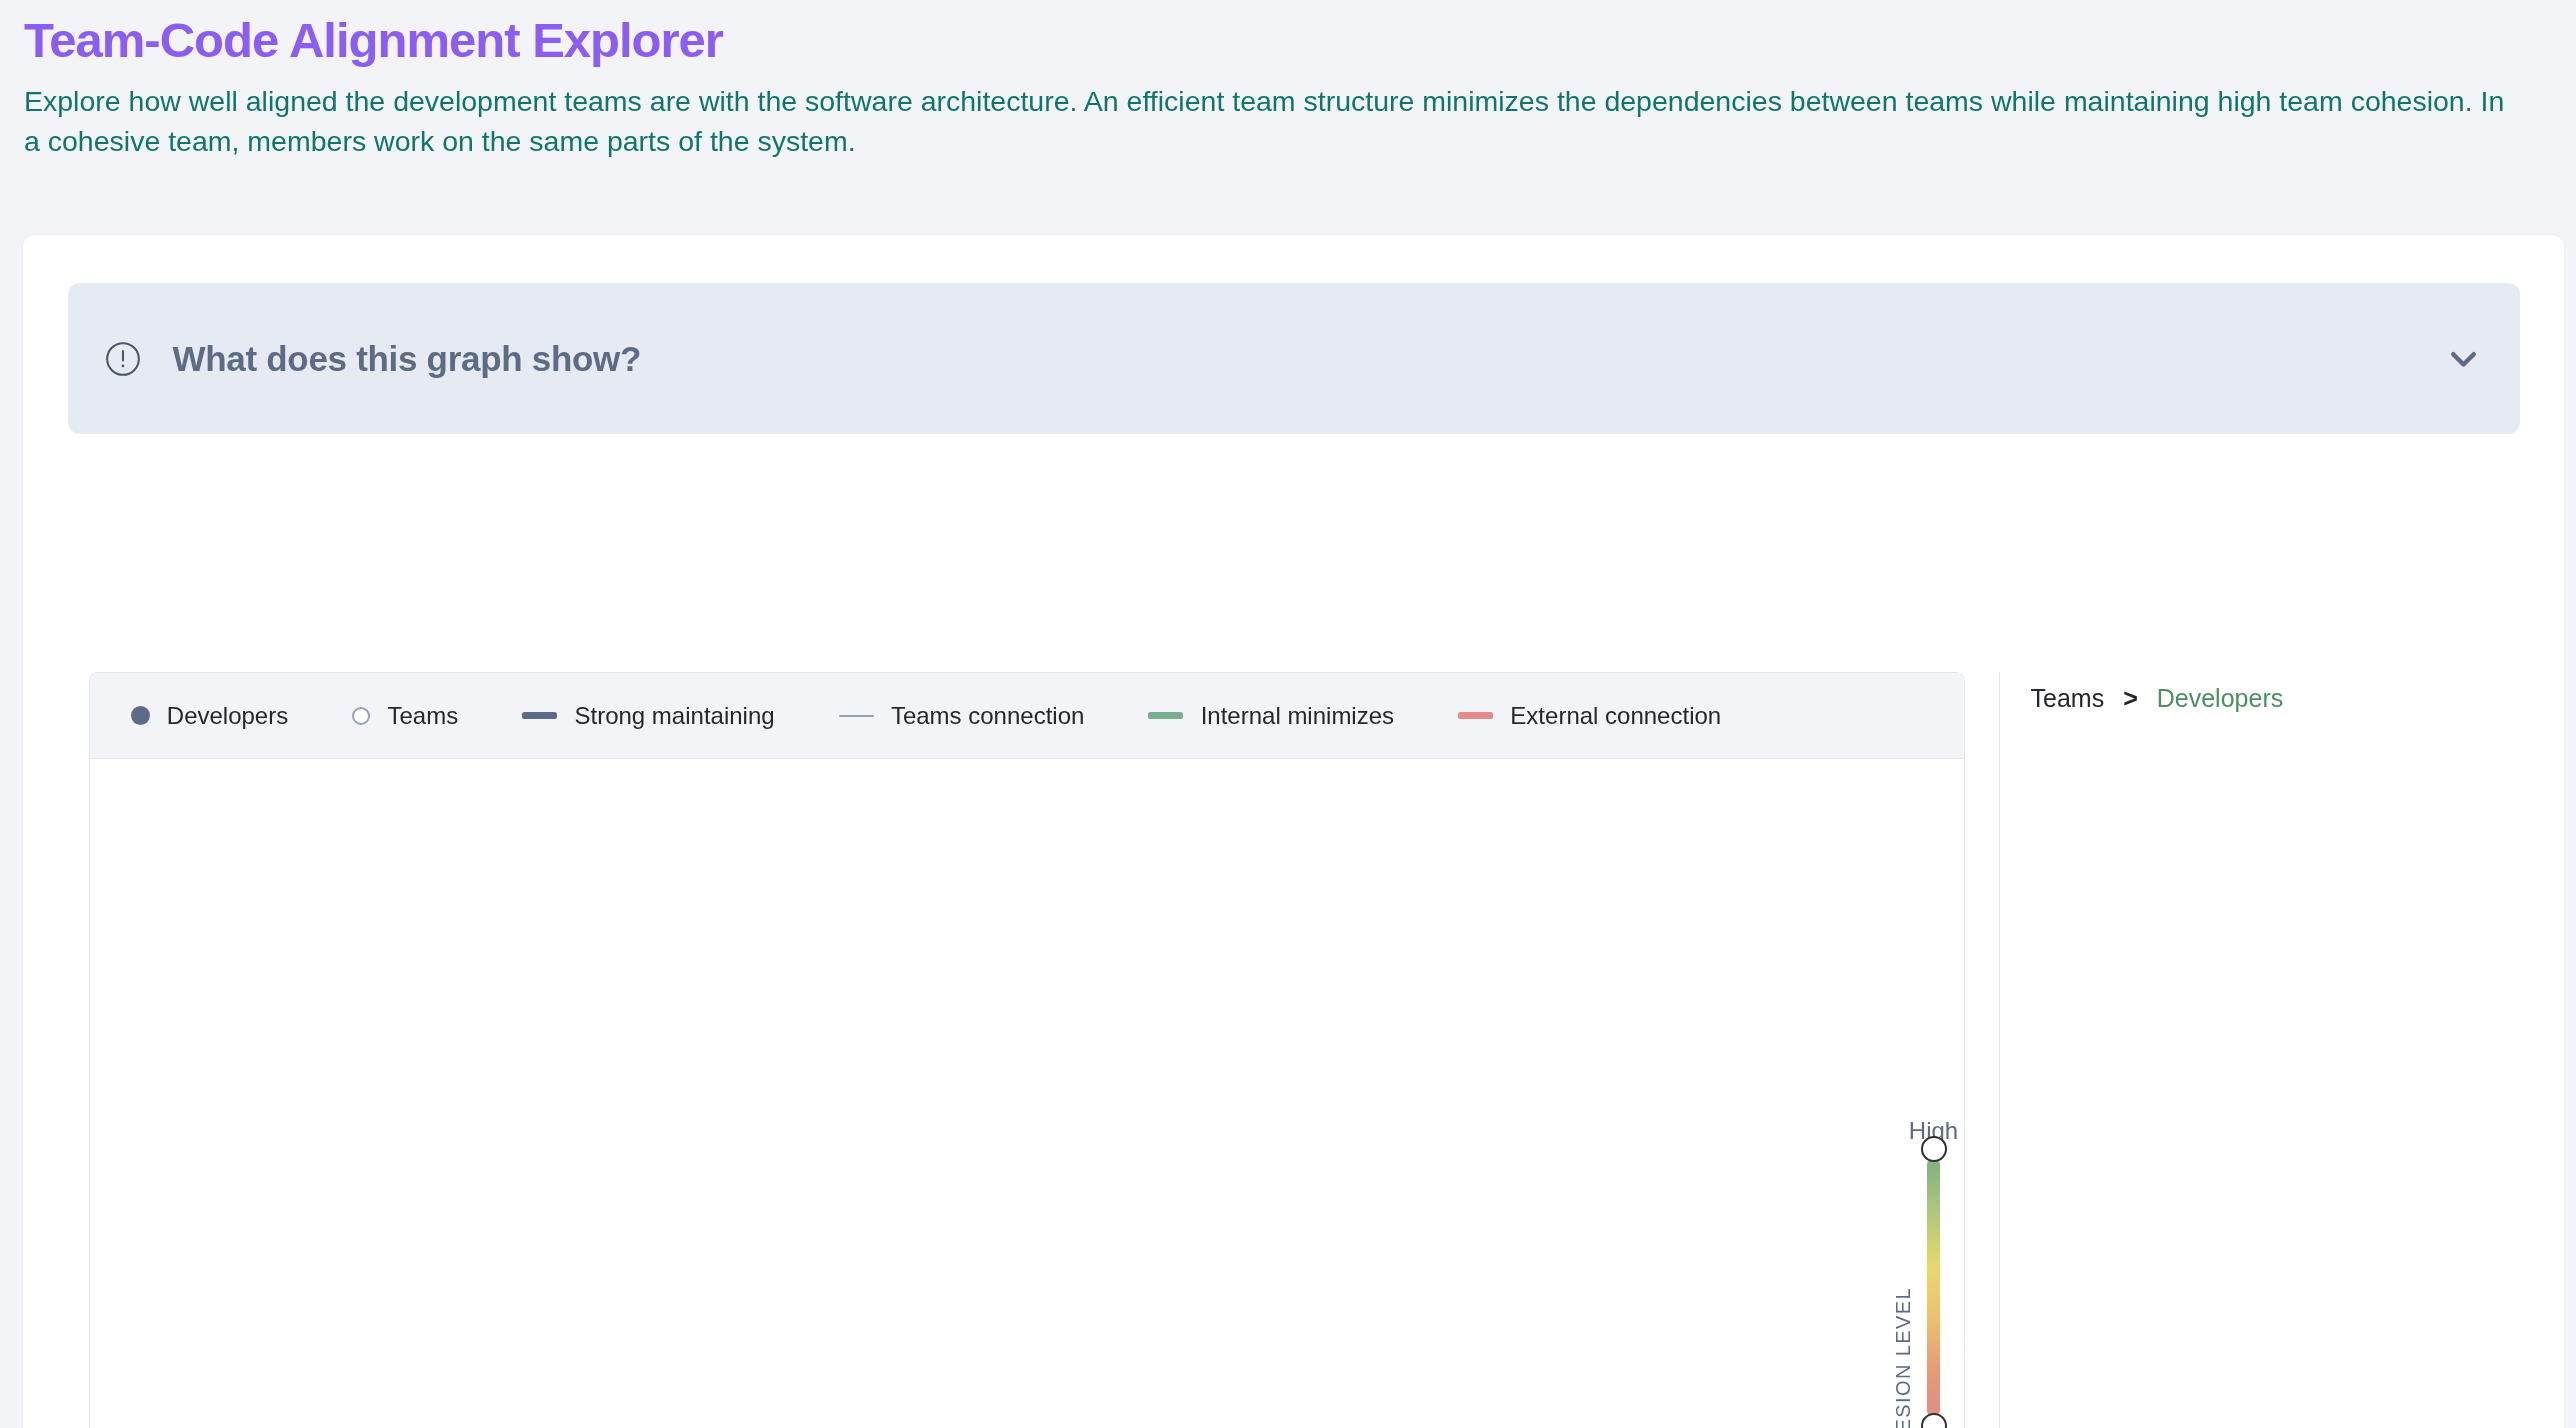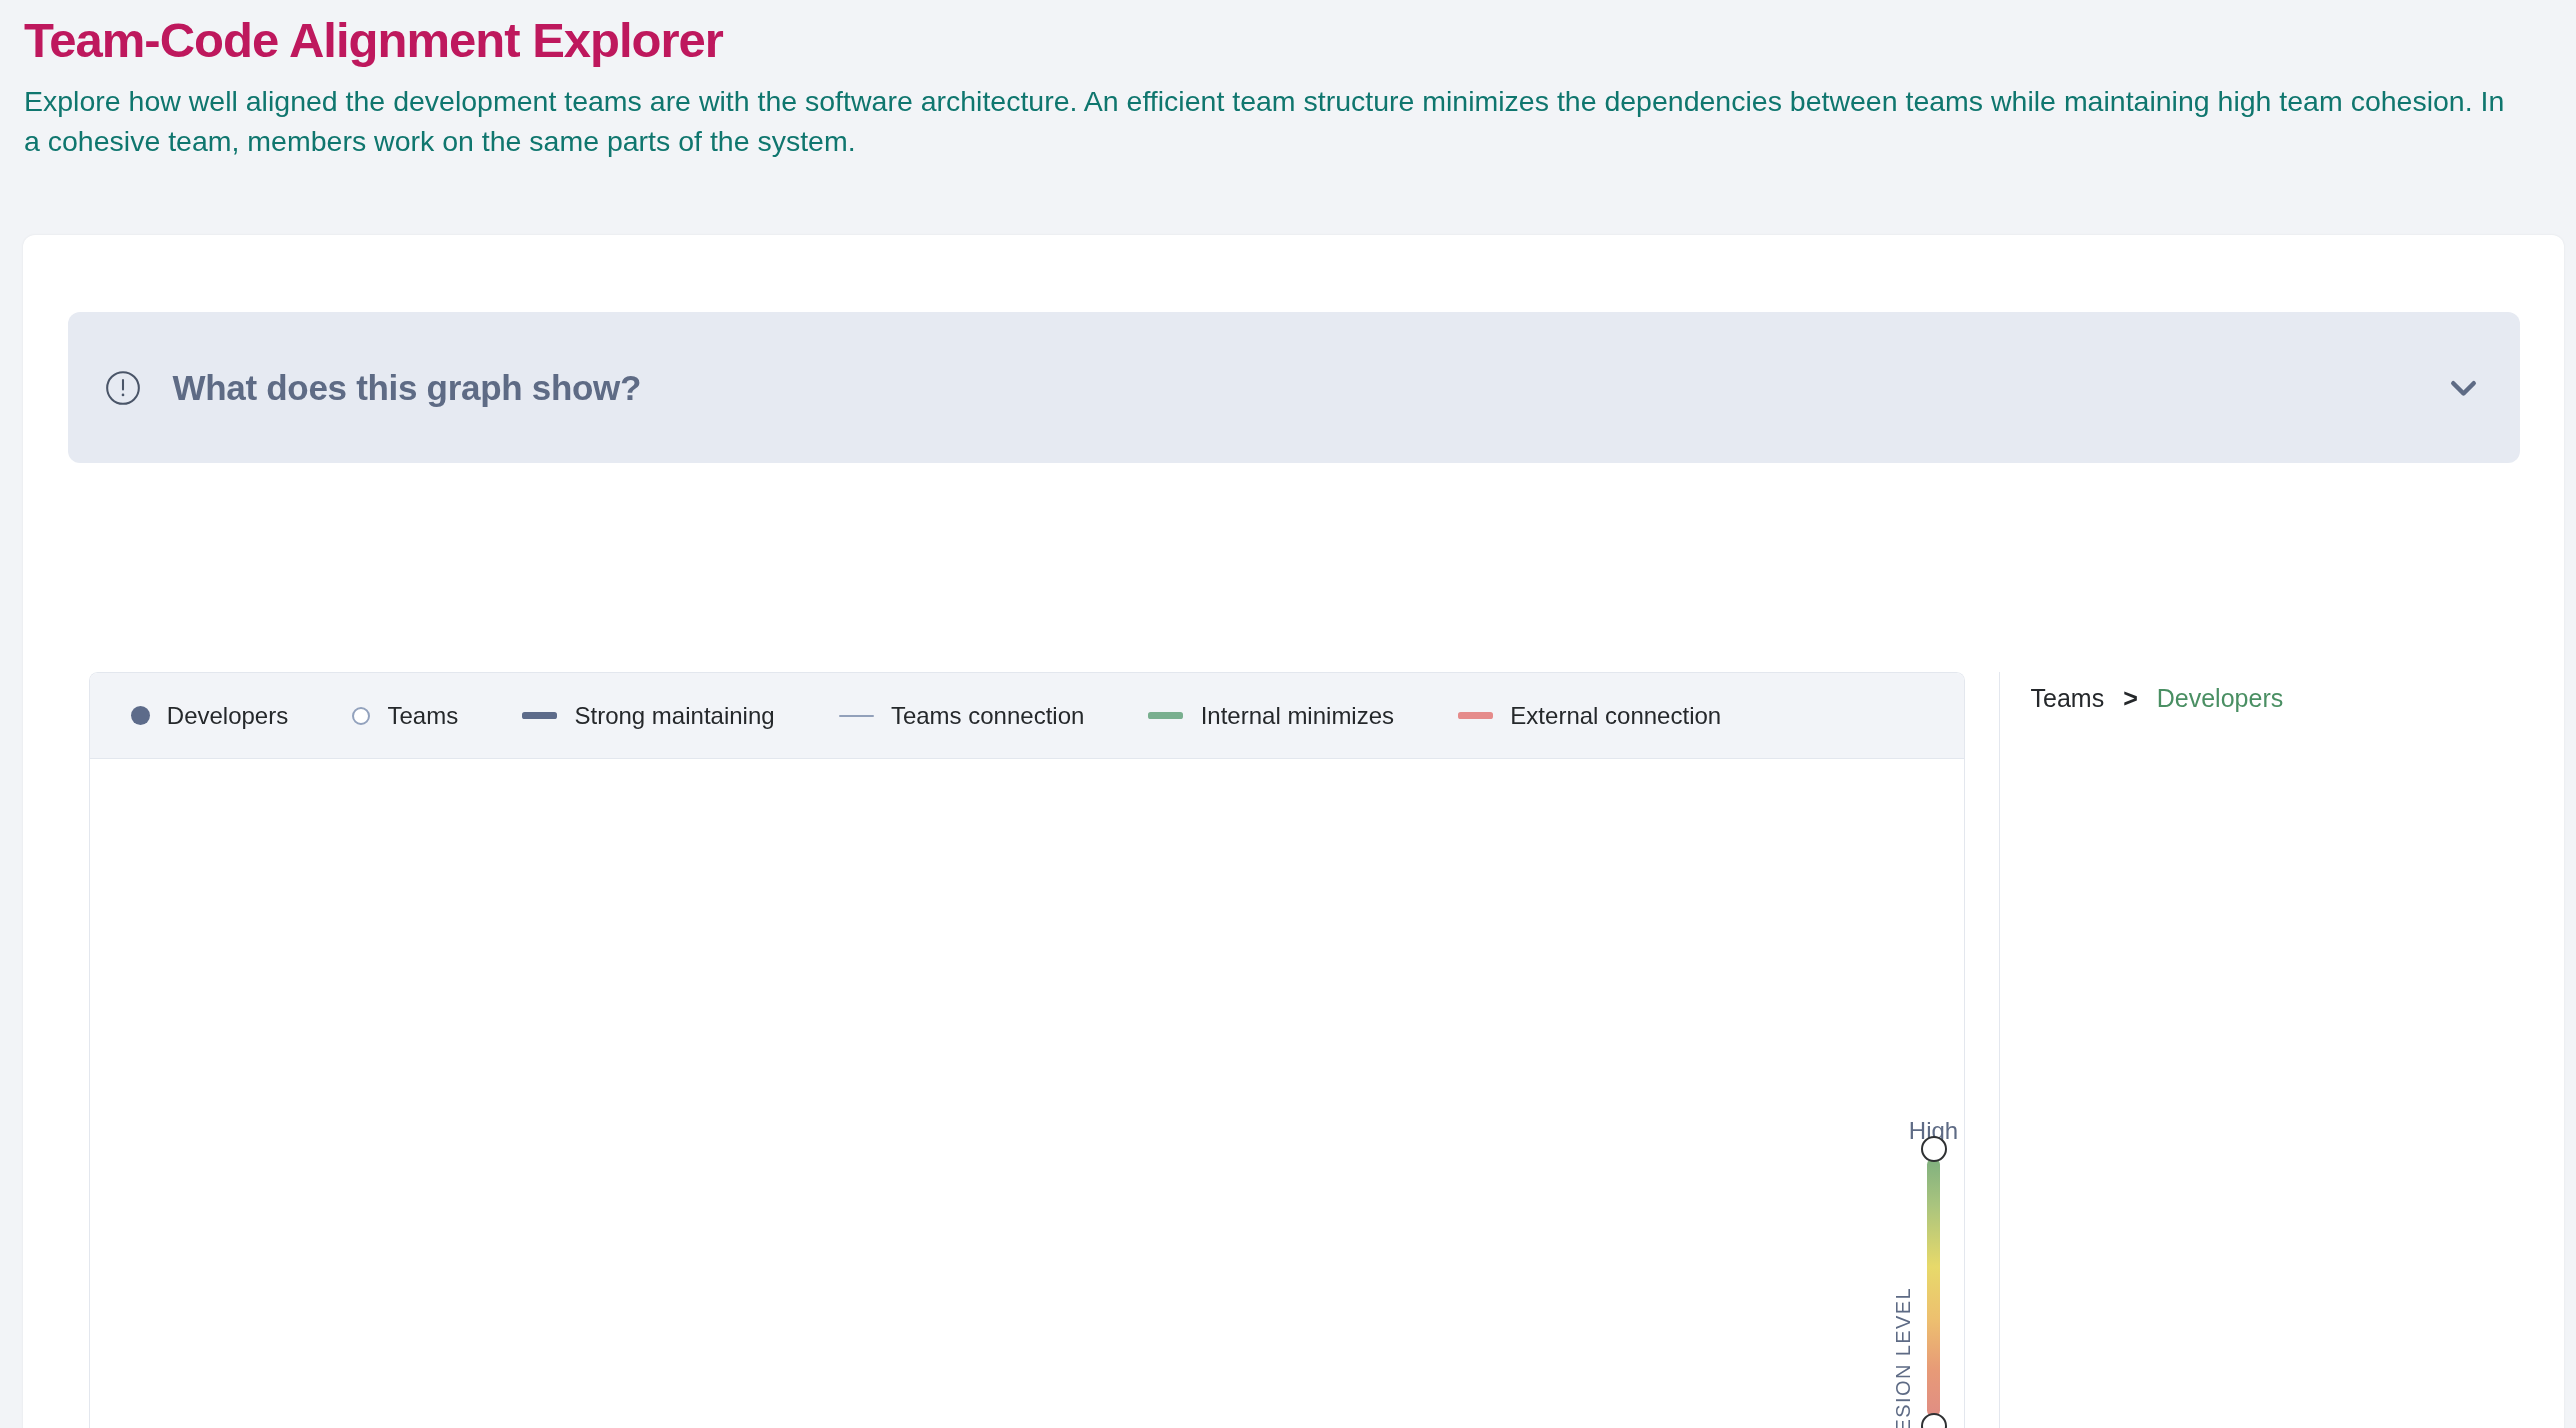--- a/index.html
+++ b/index.html
@@ -7,21 +7,21 @@
     width: 2576px; height: 1428px;
     background: #f2f4f7;
     font-family: "Liberation Sans", sans-serif;
     overflow: hidden;
   }
   .page { width: 2576px; height: 1428px; position: relative; }
 
   
   .header { padding: 12px 24px 0 24px; }
   .page-title {
-    font-size: 49px; font-weight: bold; color: #be185d;
+    font-size: 49px; font-weight: bold; color: #8b5cf6;
     letter-spacing: -1px; line-height: 1.18;
   }
   .page-desc {
     font-size: 28.5px; color: #0f766e; line-height: 1.42;
     margin-top: 11.2px; max-width: 2498px; font-weight: 400;
   }
 
   
   .card {
     position: absolute; left: 22.5px; top: 235px;
@@ -29,21 +29,21 @@
     background: #ffffff; border-radius: 12px;
     box-shadow: 0 0.9px 2.6px rgba(16,24,40,.07);
     overflow: hidden;
   }
 
   
   .info-banner {
     position: absolute; left: 45px; top: 48px;
     width: 2452px; height: 151px;
     background: #e6eaf2; border-radius: 12px;
-    display: flex; align-items: center; padding: 0 36px; margin-top: 29px;
+    display: flex; align-items: center; padding: 0 36px;
   }
   .info-icon { width: 38px; height: 38px; flex: 0 0 38px; }
   .info-icon svg { width: 38px; height: 38px; display: block; }
   .info-title {
     font-size: 35px; font-weight: bold; color: #5e6b85;
     margin-left: 31px; letter-spacing: -0.3px;
   }
   .chevron { margin-left: auto; width: 41px; height: 41px; }
   .chevron svg { width: 41px; height: 41px; display: block; }
 

